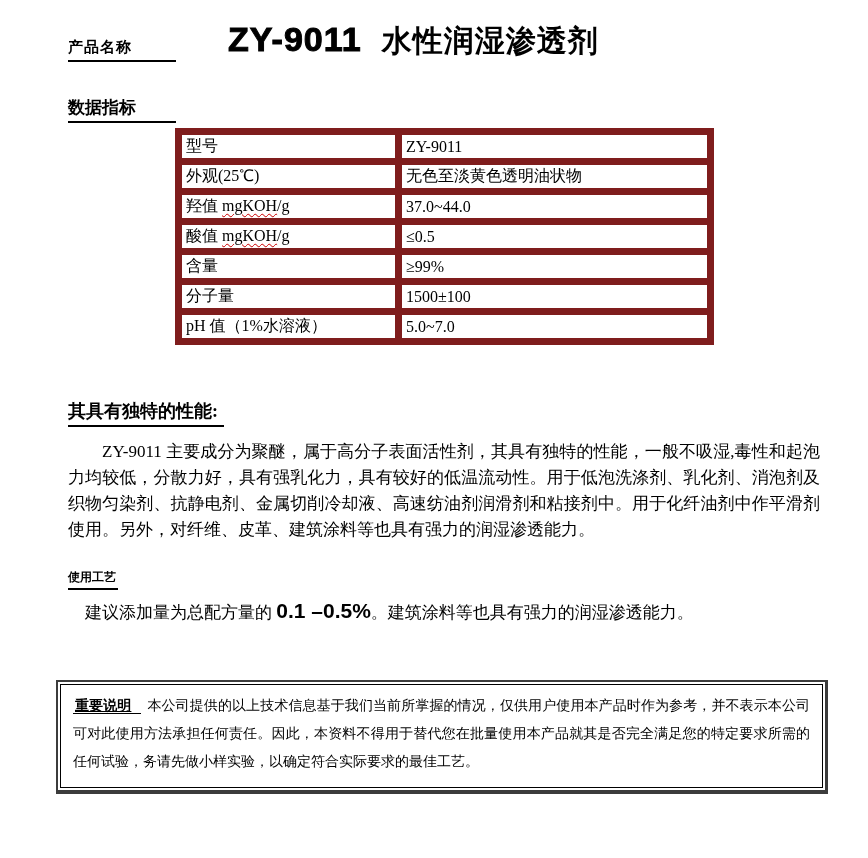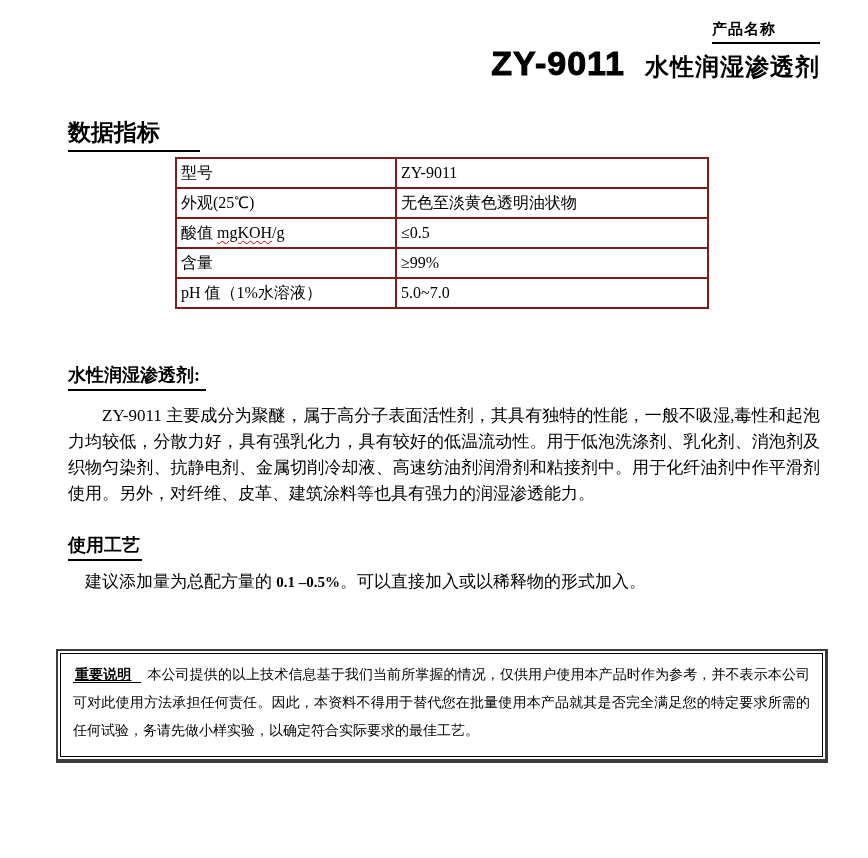--- a/index.html
+++ b/index.html
@@ -5,73 +5,73 @@
   * { margin: 0; padding: 0; box-sizing: border-box; }
   html, body { background: #ffffff; }
   body {
     width: 868px; height: 858px; overflow: hidden;
     font-family: "Liberation Serif", serif;
     color: #000;
   }
   .page { padding: 20px 48px 0 68px; }
 
   
-  .header-row { display: flex; align-items: flex-end; flex-direction: column; }
+  .header-row { display: flex; align-items: flex-end; }
   .product-label {
     font-size: 15px; font-weight: bold; letter-spacing: 1px;
     border-bottom: 2px solid #000; padding: 0 44px 3px 0;
     white-space: nowrap;
   }
   .title { margin-left: 52px; white-space: nowrap; }
   .title-model {
     font-family: "Liberation Sans", sans-serif;
     font-weight: bold; font-size: 34px; letter-spacing: 1px;
     -webkit-text-stroke: 1px #000;
   }
   .title-name {
-    font-size: 24px; font-weight: bold; margin-left: 16px;
+    font-size: 30px; font-weight: bold; margin-left: 16px;
     letter-spacing: 1px;
   }
 
   
   .sec-heading {
     display: inline-block; font-weight: bold;
     border-bottom: 2px solid #000; padding-bottom: 2px;
   }
-  .h-specs { font-size: 23px; margin-top: 34px; padding-right: 40px; }
+  .h-specs { font-size: 17px; margin-top: 34px; padding-right: 40px; }
   .h-chem  { font-size: 18px; margin-top: 54px; padding-right: 6px; }
-  .h-usage { font-size: 18px; margin-top: 26px; padding-right: 2px; }
+  .h-usage { font-size: 12px; margin-top: 26px; padding-right: 2px; }
   .h-pack  { font-size: 18px; margin-top: 32px; padding-right: 2px; }
 
   
   table.specs { border-collapse: collapse; margin: 5px 0 0 107px; }
   table.specs td {
-    border: 2px solid #7f1d1d; height: 30px;
+    border: 7px solid #7f1d1d; height: 30px;
     font-size: 16px; padding: 0 4px; vertical-align: middle;
   }
   td.col-label { width: 220px; }
   td.col-value { width: 312px; }
   .wavy {
     text-decoration: underline;
     text-decoration-style: wavy;
     text-decoration-color: #cc0000;
     text-decoration-thickness: 1px;
     text-underline-offset: 2px;
   }
 
   
   .para {
     margin-top: 12px; width: 752px;
     font-size: 17px; line-height: 26px;
     text-align: justify; text-indent: 2em;
   }
   .line { margin-top: 9px; font-size: 17px; text-indent: 1em; }
   .num-bold {
-    font-family: Liberation Serif, serif;
-    font-weight: bold; font-size: 15px;
+    font-family: Liberation Sans, sans-serif;
+    font-weight: bold; font-size: 21px;
   }
 
   
   .notice-outer {
     margin: 56px 0 0 -12px; width: 772px;
     border: 2px solid #3c3c3c;
     border-right-width: 3px; border-bottom-width: 4px;
     padding: 2px; background: #fff;
   }
   .notice-inner {
@@ -108,43 +108,51 @@
       <tbody>
         <tr>
           <td class="col-label"><span>型号</span><span class="wavy"></span><span></span></td>
           <td class="col-value">ZY-9011</td>
         </tr>
         <tr>
           <td class="col-label"><span>外观(25℃)</span><span class="wavy"></span><span></span></td>
           <td class="col-value">无色至淡黄色透明油状物</td>
         </tr>
         <tr>
+          <td class="col-label"><span>羟值 </span><span class="wavy">mgKOH</span><span>/g</span></td>
+          <td class="col-value">37.0~44.0</td>
+        </tr>
+        <tr>
           <td class="col-label"><span>酸值 </span><span class="wavy">mgKOH</span><span>/g</span></td>
           <td class="col-value">≤0.5</td>
         </tr>
         <tr>
           <td class="col-label"><span>含量</span><span class="wavy"></span><span></span></td>
           <td class="col-value">≥99%</td>
+        </tr>
+        <tr>
+          <td class="col-label"><span>分子量</span><span class="wavy"></span><span></span></td>
+          <td class="col-value">1500±100</td>
         </tr>
         <tr>
           <td class="col-label"><span>pH 值（1%水溶液）</span><span class="wavy"></span><span></span></td>
           <td class="col-value">5.0~7.0</td>
         </tr>
       </tbody>
     </table>
   </div>
 
   <div>
-    <span class="sec-heading h-chem">水性润湿渗透剂:</span>
+    <span class="sec-heading h-chem">其具有独特的性能:</span>
     <div class="para">ZY-9011 主要成分为聚醚，属于高分子表面活性剂，其具有独特的性能，一般不吸湿,毒性和起泡力均较低，分散力好，具有强乳化力，具有较好的低温流动性。用于低泡洗涤剂、乳化剂、消泡剂及织物匀染剂、抗静电剂、金属切削冷却液、高速纺油剂润滑剂和粘接剂中。用于化纤油剂中作平滑剂使用。另外，对纤维、皮革、建筑涂料等也具有强力的润湿渗透能力。</div>
   </div>
 
   <div>
     <span class="sec-heading h-usage">使用工艺</span>
-    <div class="line"><span>建议添加量为总配方量的 </span><span class="num-bold">0.1 –0.5%</span><span>。可以直接加入或以稀释物的形式加入。</span></div>
+    <div class="line"><span>建议添加量为总配方量的 </span><span class="num-bold">0.1 –0.5%</span><span>。建筑涂料等也具有强力的润湿渗透能力。</span></div>
   </div>
 
 
   <div class="notice-outer">
     <div class="notice-inner">
       <div class="notice-text"><span class="notice-label">重要说明</span><span>本公司提供的以上技术信息基于我们当前所掌握的情况，仅供用户使用本产品时作为参考，并不表示本公司可对此使用方法承担任何责任。因此，本资料不得用于替代您在批量使用本产品就其是否完全满足您的特定要求所需的任何试验，务请先做小样实验，以确定符合实际要求的最佳工艺。</span></div>
     </div>
   </div>
 
 </div>

